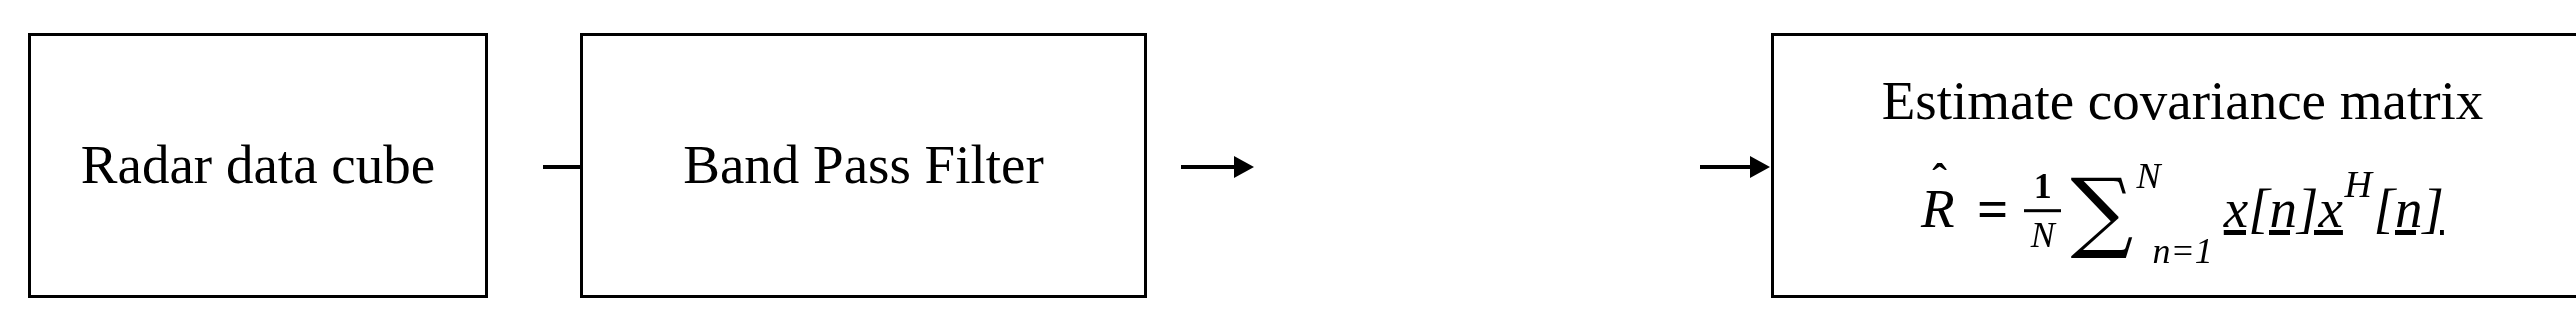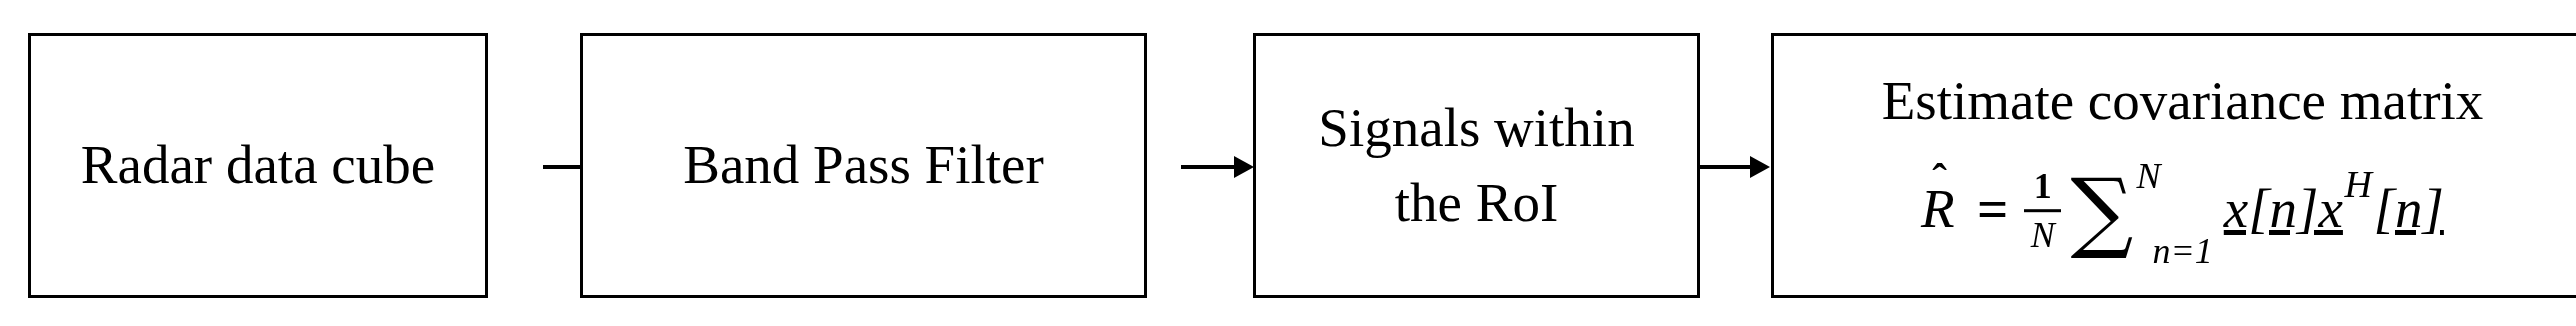--- a/index.html
+++ b/index.html
@@ -150,24 +150,20 @@
 
   <div class="box" id="box-bandpass">
     <div>Band Pass Filter</div>
   </div>
 
   <div class="arrow" id="arrow-2">
     <span class="shaft"></span>
     <span class="head"></span>
   </div>
 
-  <div class="box" id="box-signals">
-    <div>Signals within</div>
-    <div>the RoI</div>
-  </div>
 
   <div class="arrow" id="arrow-3">
     <span class="shaft"></span>
     <span class="head"></span>
   </div>
 
   <div class="box" id="box-cov">
     <div>Estimate covariance matrix</div>
     <div class="formula">
       <span class="rhat">

